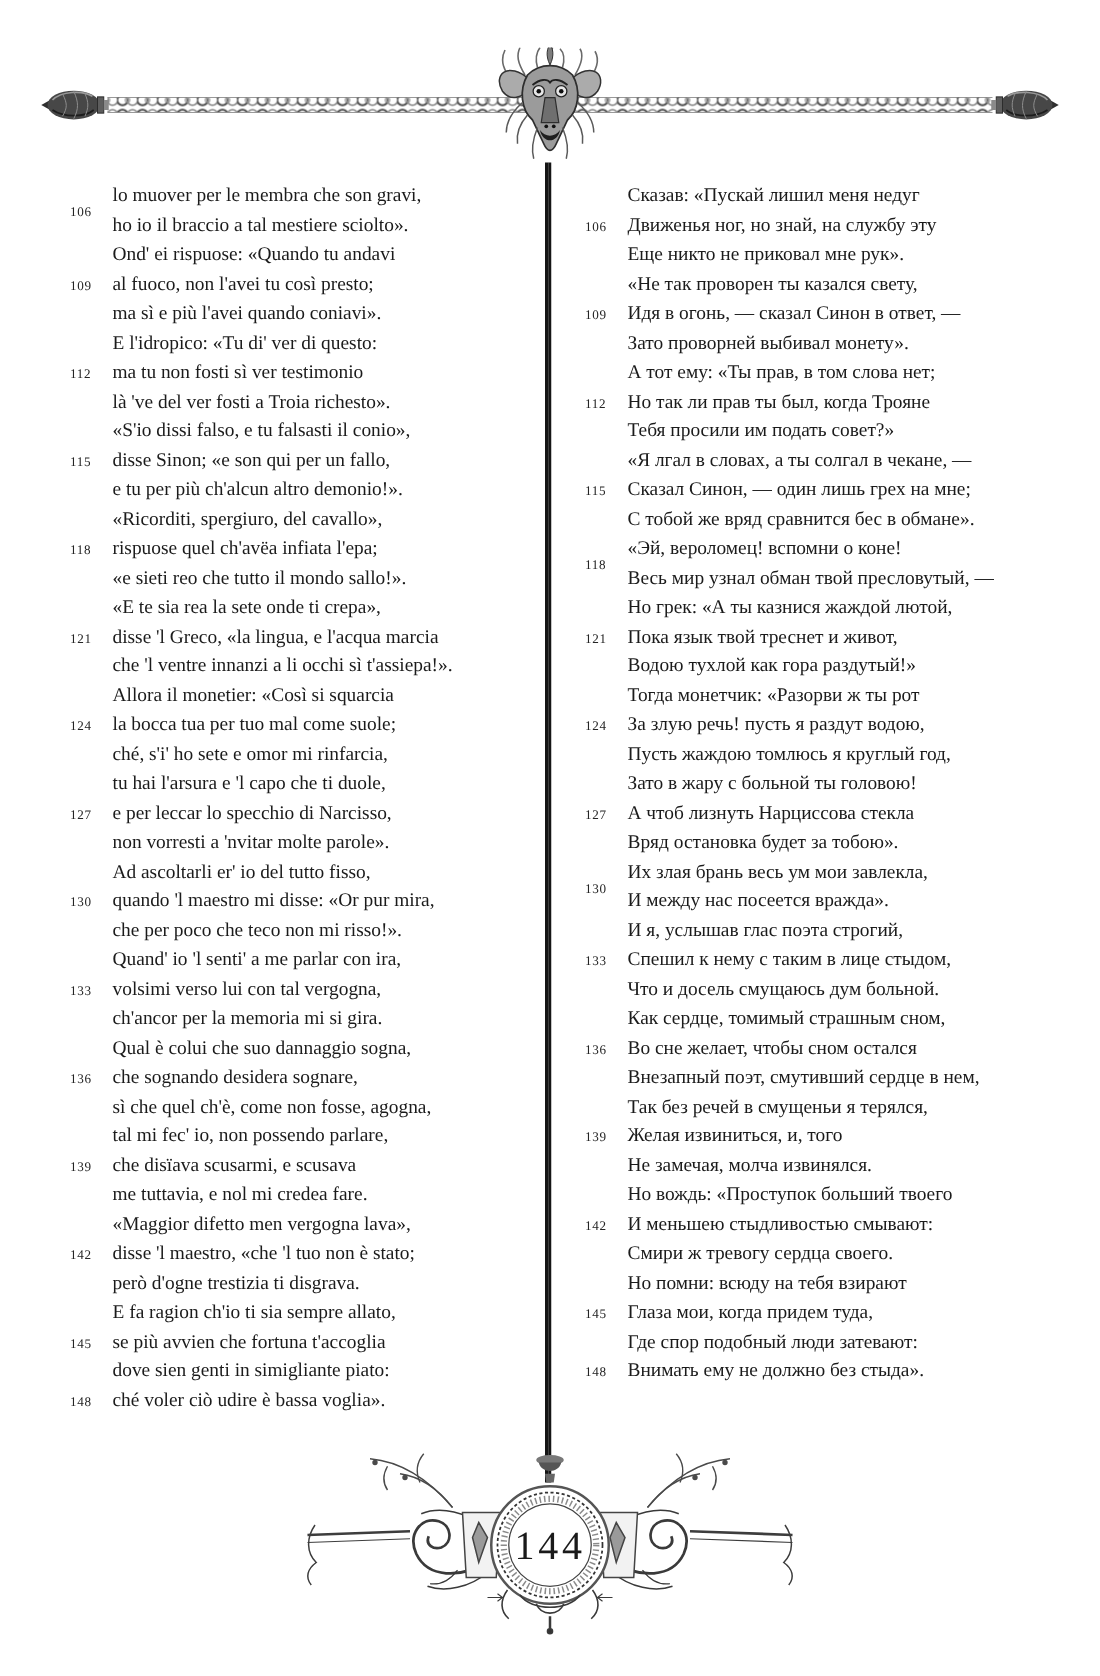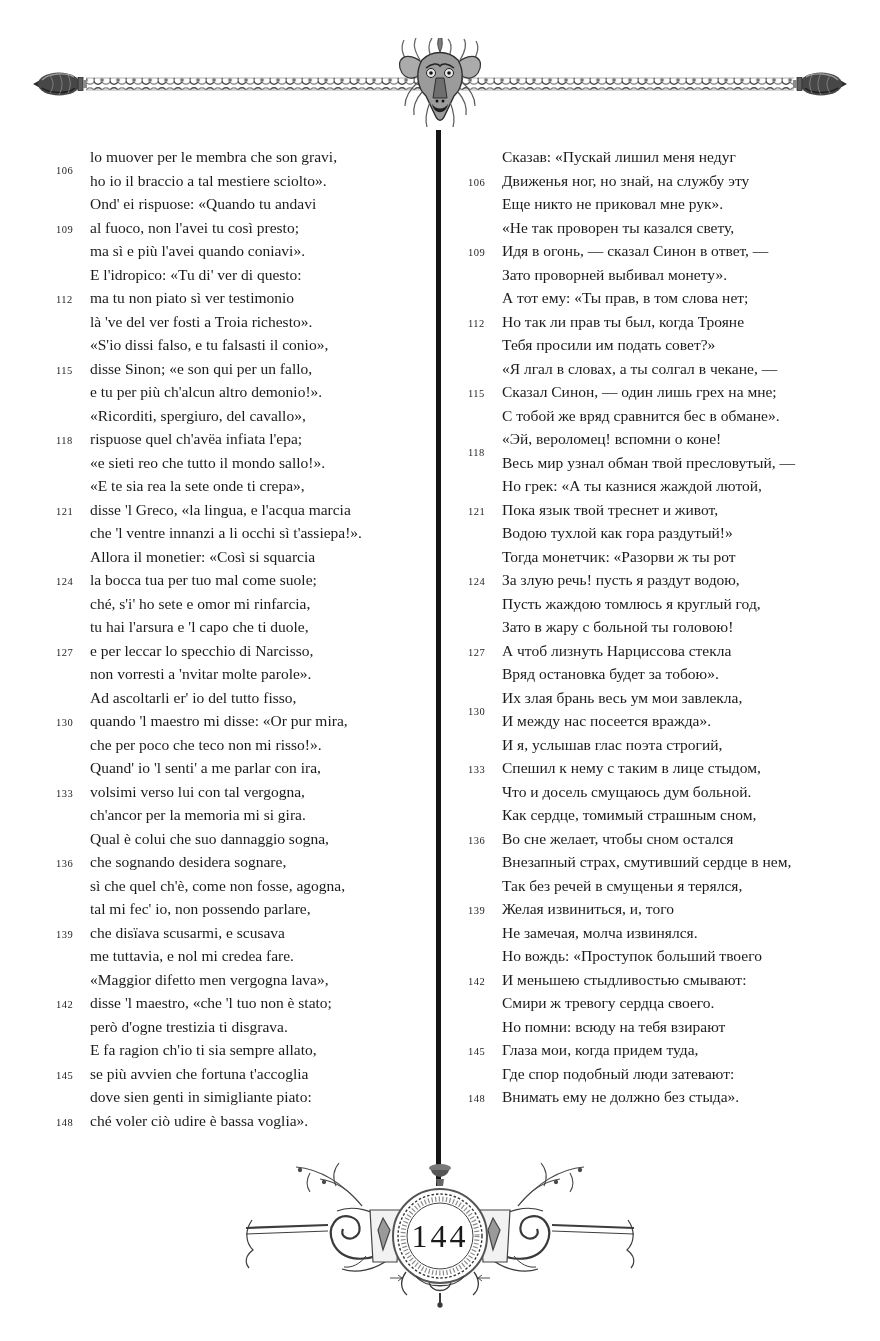--- a/index.html
+++ b/index.html
@@ -132,21 +132,21 @@
       <div class="verse-lines">
         <div class="verse-line">Ond' ei rispuose: «Quando tu andavi</div>
         <div class="verse-line">al fuoco, non l'avei tu così presto;</div>
         <div class="verse-line">ma sì e più l'avei quando coniavi».</div>
       </div>
     </div>
     <div class="tercet">
       <span class="verse-num">112</span>
       <div class="verse-lines">
         <div class="verse-line">E l'idropico: «Tu di' ver di questo:</div>
-        <div class="verse-line">ma tu non piato sì ver testimonio</div>
+        <div class="verse-line">ma tu non fosti sì ver testimonio</div>
         <div class="verse-line">là 've del ver fosti a Troia richesto».</div>
       </div>
     </div>
     <div class="tercet">
       <span class="verse-num">115</span>
       <div class="verse-lines">
         <div class="verse-line">«S'io dissi falso, e tu falsasti il conio»,</div>
         <div class="verse-line">disse Sinon; «e son qui per un fallo,</div>
         <div class="verse-line">e tu per più ch'alcun altro demonio!».</div>
       </div>
@@ -315,21 +315,21 @@
         <div class="verse-line">И я, услышав глас поэта строгий,</div>
         <div class="verse-line">Спешил к нему с таким в лице стыдом,</div>
         <div class="verse-line">Что и досель смущаюсь дум больной.</div>
       </div>
     </div>
     <div class="tercet">
       <span class="verse-num">136</span>
       <div class="verse-lines">
         <div class="verse-line">Как сердце, томимый страшным сном,</div>
         <div class="verse-line">Во сне желает, чтобы сном остался</div>
-        <div class="verse-line">Внезапный страх, смутивший сердце в нем,</div>
+        <div class="verse-line">Внезапный поэт, смутивший сердце в нем,</div>
       </div>
     </div>
     <div class="tercet">
       <span class="verse-num">139</span>
       <div class="verse-lines">
         <div class="verse-line">Так без речей в смущеньи я терялся,</div>
         <div class="verse-line">Желая извиниться, и, того</div>
         <div class="verse-line">Не замечая, молча извинялся.</div>
       </div>
     </div>

